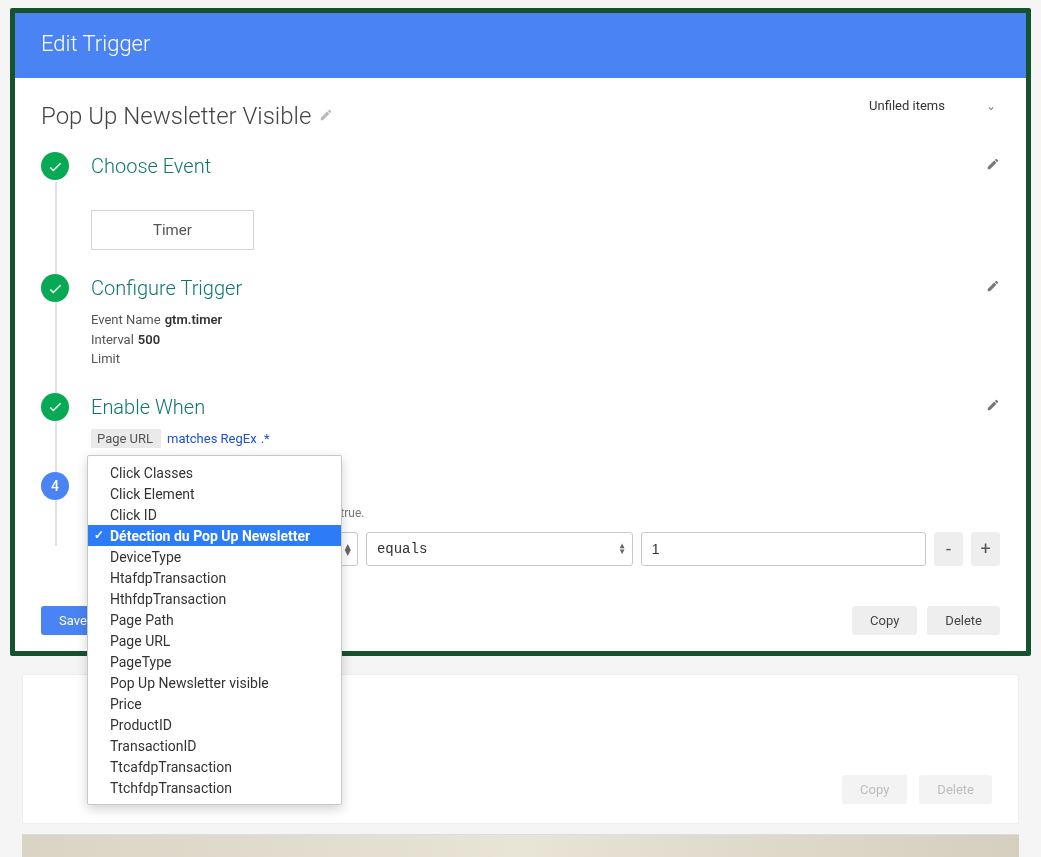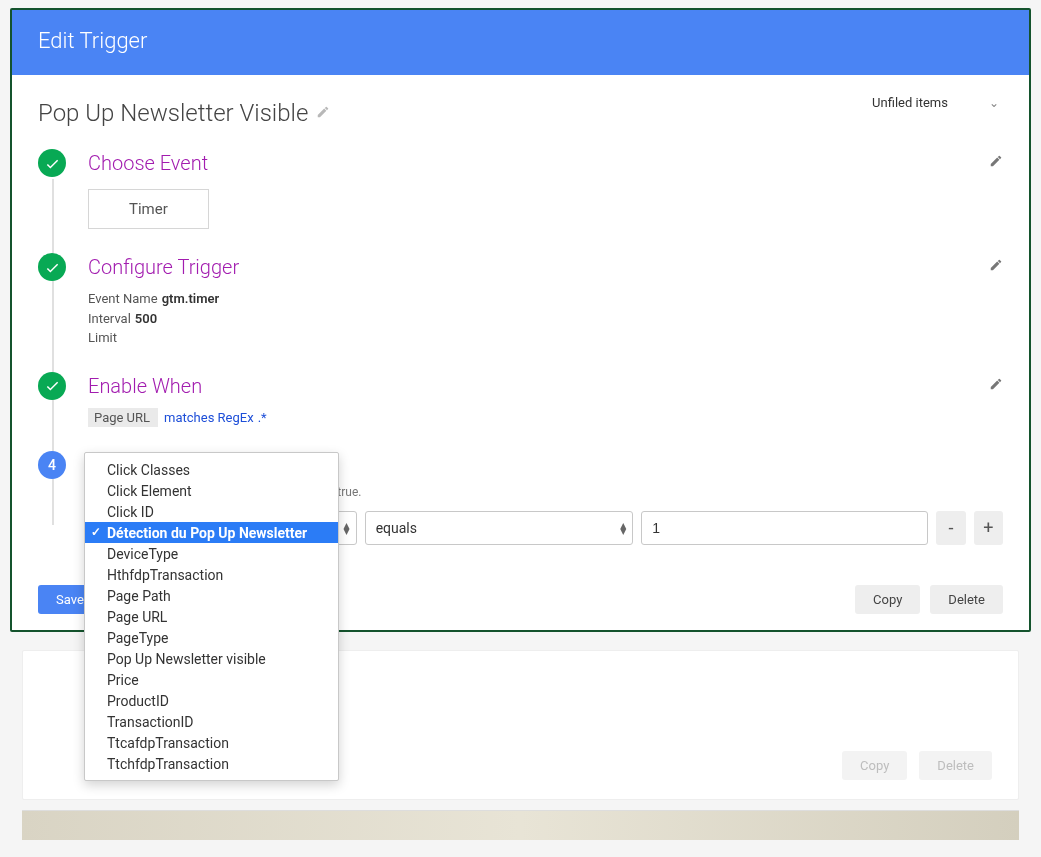--- a/index.html
+++ b/index.html
@@ -10,21 +10,21 @@
     font-size: 14px;
     color: #333;
   }
   .page-wrap {
     padding-top: 8px;
     width: 1041px;
   }
   .card {
     background: #fff;
     margin: 0 10px 0 10px;
-    border: 2px solid #14532d;
+    border: 5px solid #14532d;
     border-radius: 2px;
     position: relative;
   }
   .card-header {
     background: #4a84f4;
     color: #fff;
     font-size: 22px;
     font-weight: 300;
     padding: 18px 26px 22px;
   }
@@ -88,38 +88,38 @@
     font-size: 15px;
     font-weight: 500;
   }
   .bullet.green { background: #08a954; }
   .bullet.blue  { background: #4a84f4; font-size: 14px; }
   .step > .row {
     display: flex;
     align-items: center;
     font-size: 20px;
     font-weight: 300;
-    color: #a21caf;
+    color: #0f766e;
   }
   .step .edit-pencil {
     margin-left: auto;
     color: #777;
     font-size: 15px;
     cursor: pointer;
   }
 
   .event-chip {
     display: inline-flex;
     align-items: center;
     justify-content: center;
     border: 1px solid #d6d6d6;
-    padding: 10px 40px;
+    padding: 10px 61px;
     font-size: 15px;
     color: #555;
-    margin-top: 14px;
+    margin-top: 32px;
   }
   .kv { margin-top: 10px; font-size: 13px; color: #555; line-height: 1.5; }
   .kv b { font-weight: 600; margin-left: 4px; color: #333; margin-top: 37px; }
   .enable-seg {
     margin-top: 10px;
     display: inline-flex;
     align-items: center;
     font-size: 13px;
   }
   .enable-seg .pill {
@@ -156,21 +156,21 @@
   .select-wrap .updn {
     position: absolute;
     right: 6px;
     top: 50%;
     transform: translateY(-50%);
     font-size: 12px;
     color: #666;
     line-height: 6px;
   }
   .select-wrap.first { width: 290px; }
-  .select-wrap.op    { width: 290px; }
+  .select-wrap.op    { width: 290px; font-family: Liberation Mono, monospace; }
   .val-input {
     border: 1px solid #c8c8c8;
     border-radius: 3px;
     height: 34px;
     padding: 0 10px;
     width: 312px;
     font-size: 14px;
     color: #333;
   }
   .sq {
@@ -376,20 +376,21 @@
         </div>
       </div>
     </div>
 
     <div class="dropdown" id="dd">
         <div class="item">Click Classes</div>
         <div class="item">Click Element</div>
         <div class="item">Click ID</div>
         <div class="item sel">Détection du Pop Up Newsletter</div>
         <div class="item">DeviceType</div>
+        <div class="item">HtafdpTransaction</div>
         <div class="item">HthfdpTransaction</div>
         <div class="item">Page Path</div>
         <div class="item">Page URL</div>
         <div class="item">PageType</div>
         <div class="item">Pop Up Newsletter visible</div>
         <div class="item">Price</div>
         <div class="item">ProductID</div>
         <div class="item">TransactionID</div>
         <div class="item">TtcafdpTransaction</div>
         <div class="item">TtchfdpTransaction</div>

